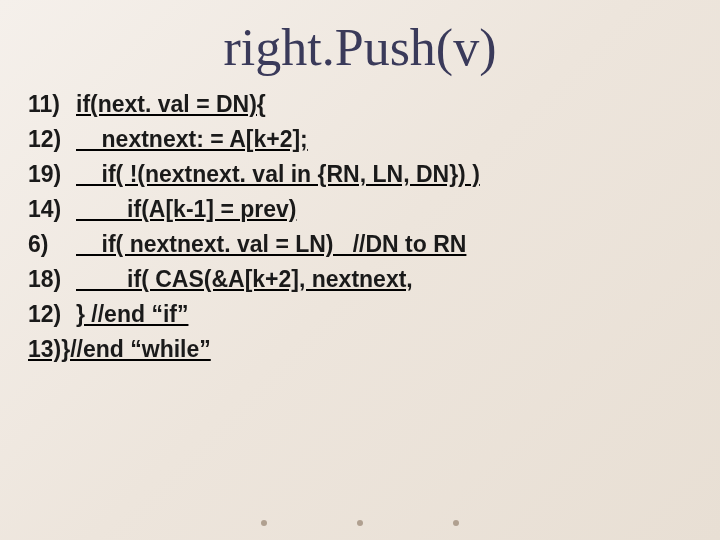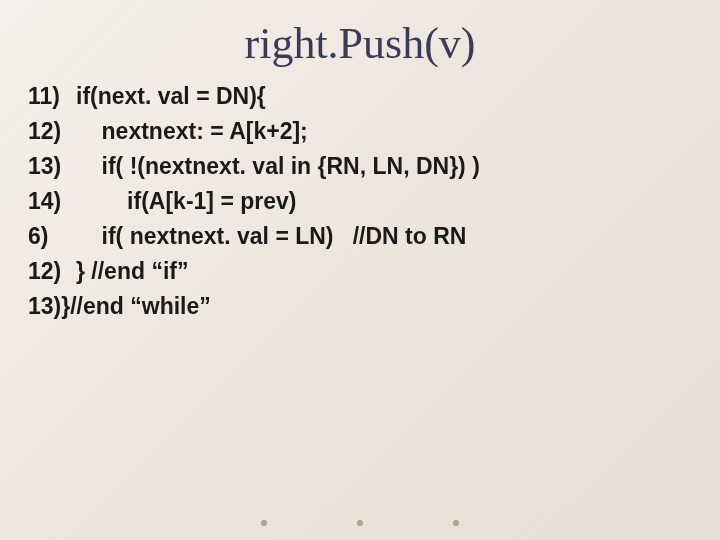--- a/index.html
+++ b/index.html
@@ -8,29 +8,30 @@
     width: 720px;
     height: 540px;
     background: linear-gradient(135deg, #f5f0eb 0%, #ede5dc 50%, #e8dfd4 100%);
     font-family: Arial, sans-serif;
     overflow: hidden;
     position: relative;
   }
   .title {
     text-align: center;
     font-family: Georgia, 'Times New Roman', serif;
-    font-size: 44px;
+    font-size: 52px;
     color: #3a3a5a;
     padding-top: 18px;
     padding-bottom: 10px;
     font-weight: normal;
   }
   .code-block {
     padding-left: 28px;
     padding-right: 27px;
+    text-decoration: underline;
   }
   .code-line {
     font-family: Arial, sans-serif;
     font-size: 23px;
     color: #1a1a1a;
     line-height: 1.52;
     white-space: pre;
     font-weight: bold;
   }
   .code-line .ln {
@@ -53,23 +54,24 @@
   }
 </style>
 </head>
 <body>
 
 <div class="title">right.Push(v)</div>
 
 <div class="code-block">
     <div class="code-line"><span class="ln">11)</span><span>if(next. val = DN){</span></div>
     <div class="code-line"><span class="ln">12)</span><span>    nextnext: = A[k+2];</span></div>
-    <div class="code-line"><span class="ln">13)</span><span>    if( !(nextnext. val in {RN, LN, DN}) )</span></div>
+    <div class="code-line"><span class="ln">19)</span><span>    if( !(nextnext. val in {RN, LN, DN}) )</span></div>
     <div class="code-line"><span class="ln">14)</span><span>        if(A[k-1] = prev)</span></div>
     <div class="code-line"><span class="ln">6)</span><span>    if( nextnext. val = LN)   //DN to RN</span></div>
+    <div class="code-line"><span class="ln">18)</span><span>        if( CAS(&amp;A[k+2], nextnext,</span></div>
     <div class="code-line"><span class="ln">12)</span><span>} //end “if”</span></div>
     <div class="code-line">13)}//end “while”</div>
   </div>
 
 <div class="dots">
   <div class="dot"></div>
   <div class="dot"></div>
   <div class="dot"></div>
 </div>
 

